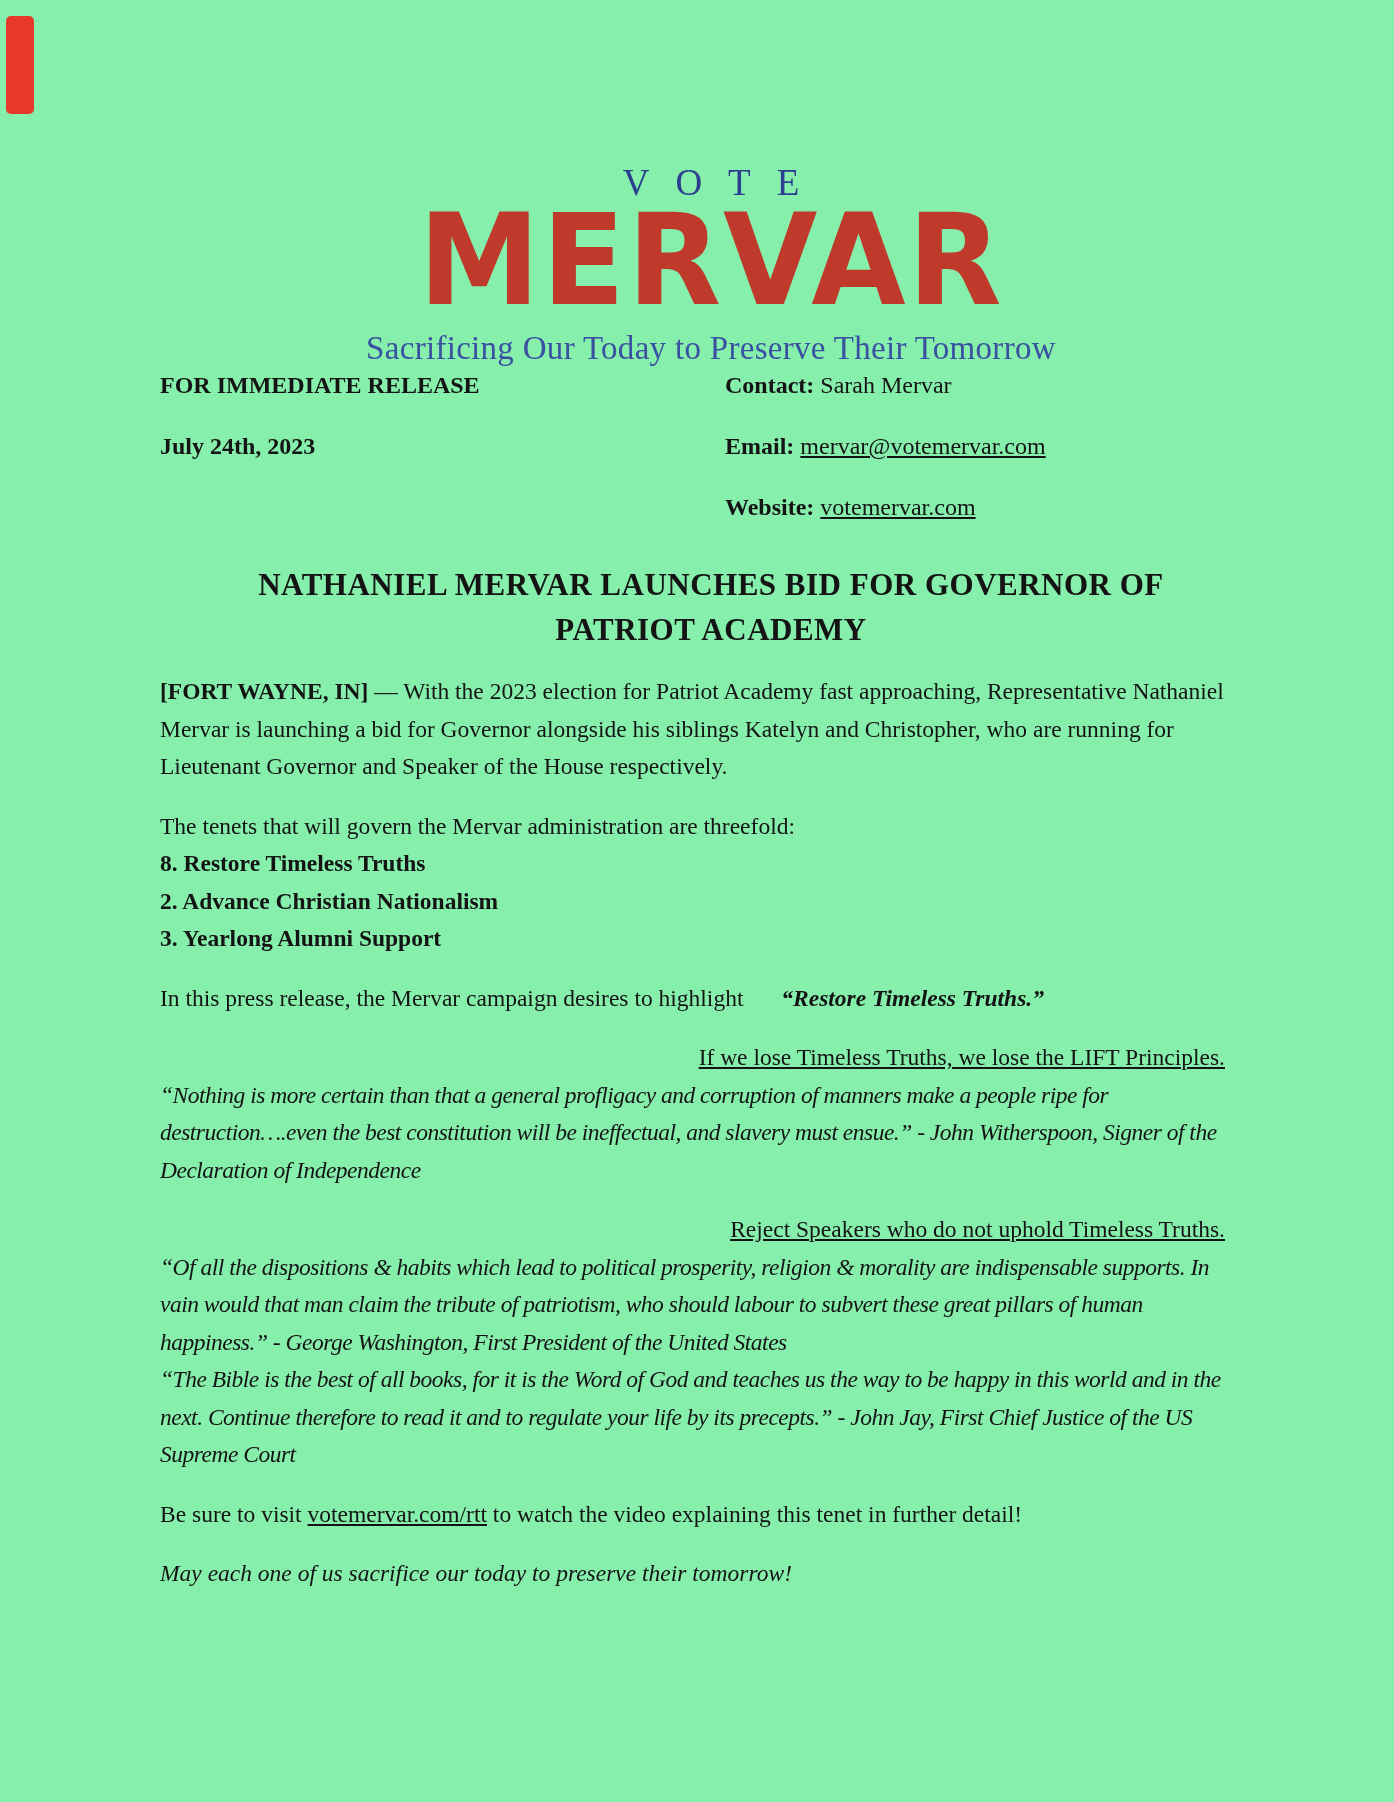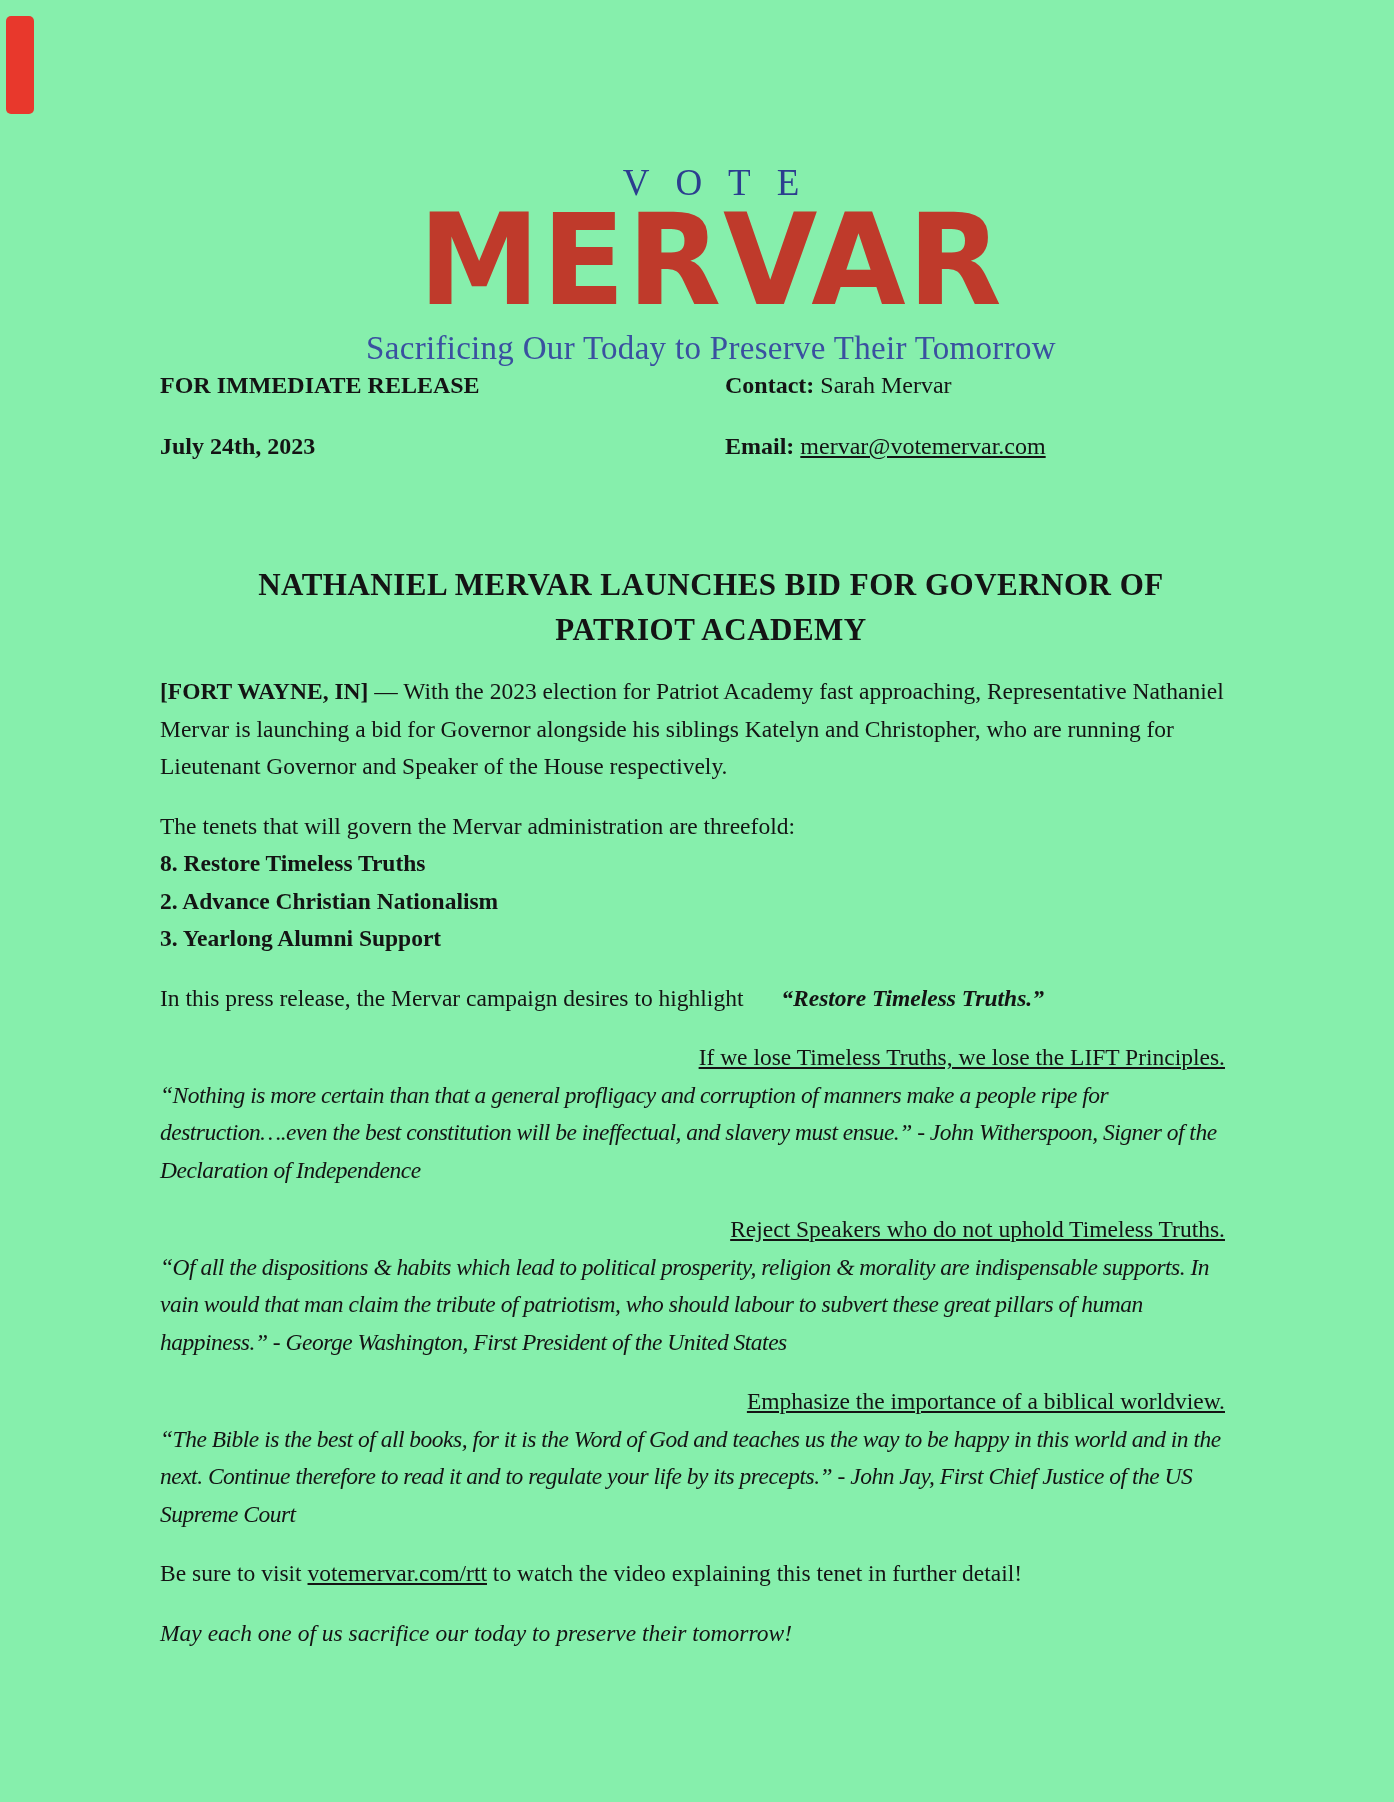--- a/index.html
+++ b/index.html
@@ -65,20 +65,24 @@
     <div>
       <span class="b">Contact:</span>
       <span>Sarah Mervar</span>
     </div>
     <div class="b">July 24th, 2023</div>
     <div>
       <span class="b">Email:</span>
       <a href="#">mervar@votemervar.com</a>
     </div>
     <div></div>
+    <div>
+      <span class="b">Website:</span>
+      <a href="#">votemervar.com</a>
+    </div>
   </div>
 
   <div class="headline">
     <div>NATHANIEL MERVAR LAUNCHES BID FOR GOVERNOR OF</div>
     <div>PATRIOT ACADEMY</div>
   </div>
 
   <div class="body">
 
     <p>
@@ -95,21 +99,20 @@
       <span>In this press release, the Mervar campaign desires to highlight</span>
       <span class="bi">“Restore Timeless Truths.”</span>
     </p>
 
     <p class="gap sec-head">If we lose Timeless Truths, we lose the LIFT Principles.</p>
     <p class="quote">“Nothing is more certain than that a general profligacy and corruption of manners make a people ripe for destruction….even the best constitution will be ineffectual, and slavery must ensue.” - John Witherspoon, Signer of the Declaration of Independence</p>
 
     <p class="gap sec-head">Reject Speakers who do not uphold Timeless Truths.</p>
     <p class="quote">“Of all the dispositions &amp; habits which lead to political prosperity, religion &amp; morality are indispensable supports. In vain would that man claim the tribute of patriotism, who should labour to subvert these great pillars of human happiness.” - George Washington, First President of the United States</p>
 
-    <p class="gap sec-head">Emphasize the importance of a biblical worldview.</p>
     <p class="quote">“The Bible is the best of all books, for it is the Word of God and teaches us the way to be happy in this world and in the next. Continue therefore to read it and to regulate your life by its precepts.” - John Jay, First Chief Justice of the US Supreme Court</p>
 
     <p class="gap">
       <span>Be sure to visit</span>
       <a href="#">votemervar.com/rtt</a>
       <span>to watch the video explaining this tenet in further detail!</span>
     </p>
 
     <p class="gap closing">May each one of us sacrifice our today to preserve their tomorrow!</p>
 

